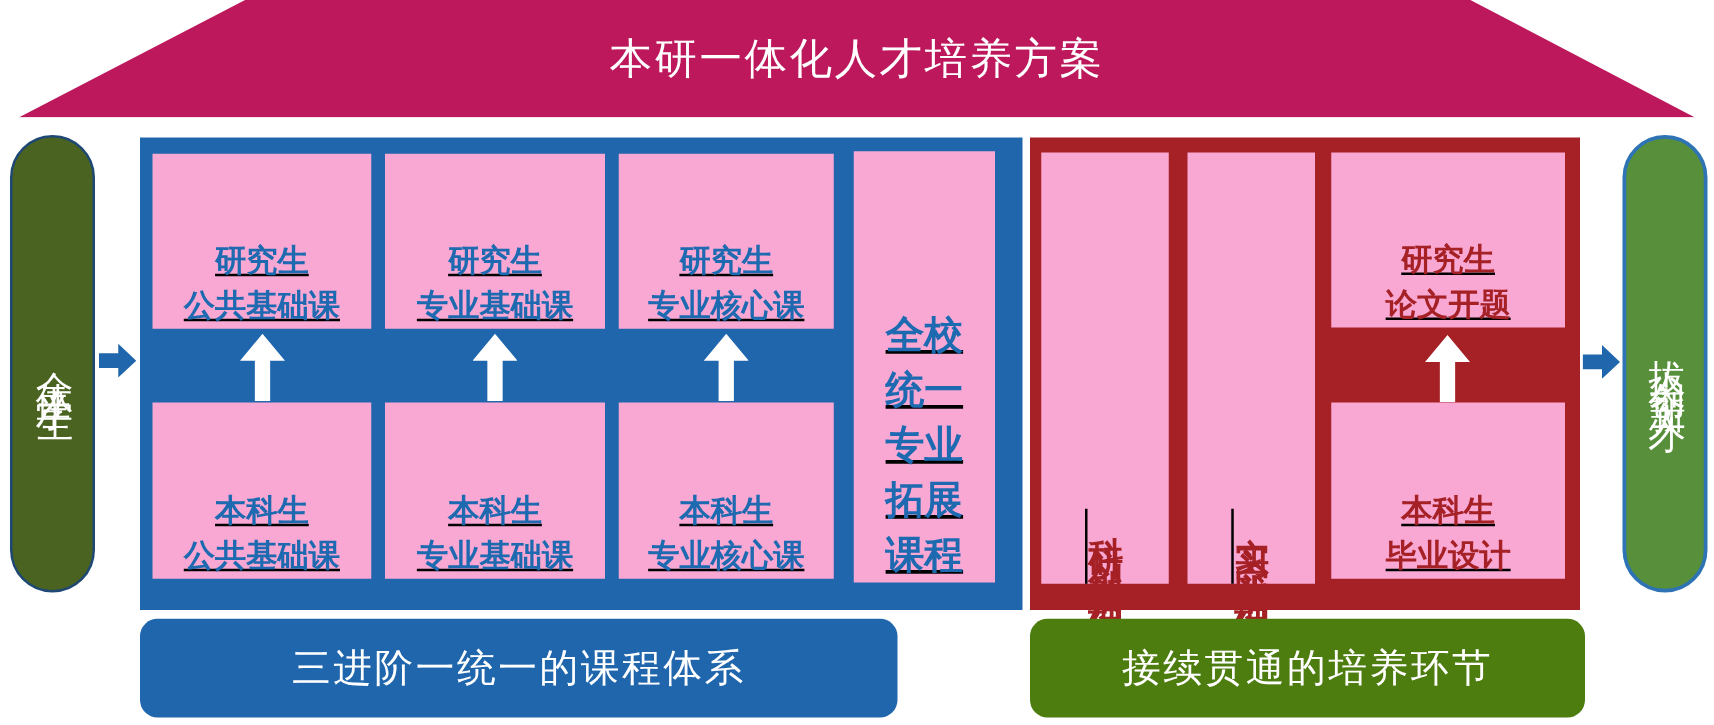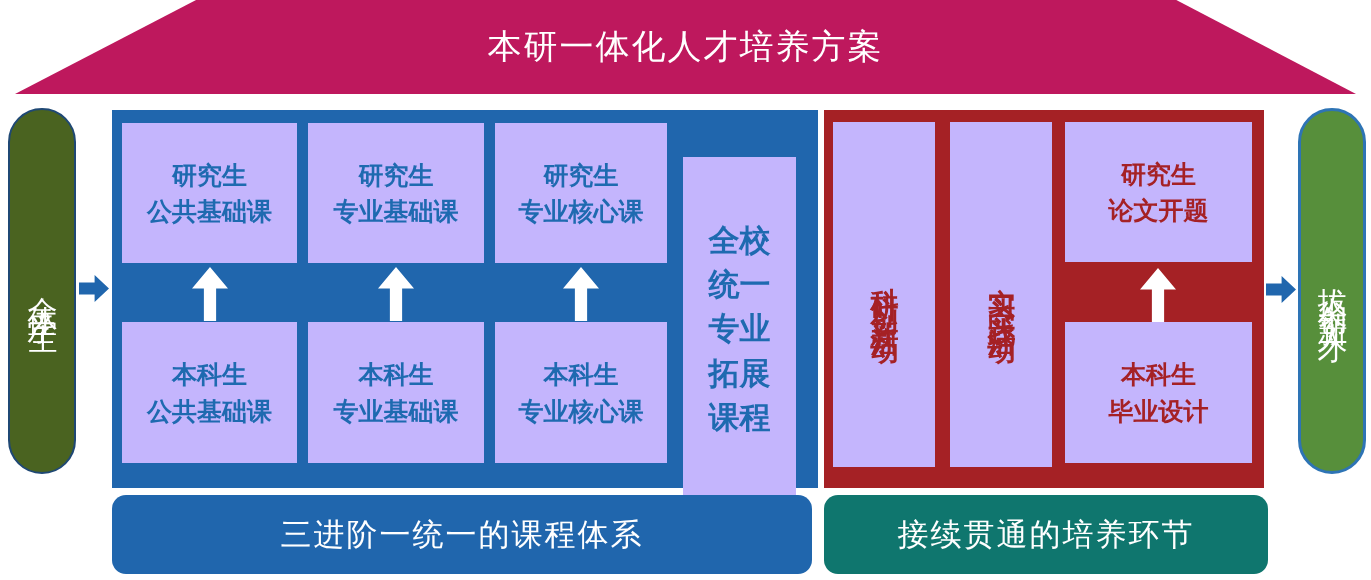--- a/index.html
+++ b/index.html
@@ -39,39 +39,40 @@
     position: absolute; width: 30px; height: 27px; background: #2066ad;
     clip-path: polygon(0% 28%, 52% 28%, 52% 0%, 100% 50%, 52% 100%, 52% 72%, 0% 72%);
   }
   .flow-arrow-left  { left: 79px;  top: 275px; }
   .flow-arrow-right { left: 1266px; top: 276px; }
   
   .panel { position: absolute; top: 110px; height: 378px; }
   .panel-blue { left: 112px; width: 706px; background: #2066ad; }
   .panel-red  { left: 824px; width: 440px; background: #a52125; }
   .wbox {
-    position: absolute; background: #c4b5fd;
-    display: flex; align-items: center; justify-content: center;
+    position: absolute; background: #f9a8d4;
+    display: flex; align-items: flex-end; justify-content: center;
     text-align: center;
+    text-decoration: underline;
   }
   .course-text {
     color: #1e6ab0; font-size: 25px; font-weight: bold;
     line-height: 1.45; white-space: pre-line;
   }
   .red-text {
     color: #a52125; font-size: 25px; font-weight: bold;
     line-height: 1.45; white-space: pre-line;
   }
   
   .b-top    { top: 13px;  height: 140px; }
   .b-bottom { top: 212px; height: 141px; }
   .col1 { left: 10px;  width: 175px; }
   .col2 { left: 196px; width: 176px; }
   .col3 { left: 383px; width: 172px; }
-  .ext-box { left: 571px; top: 11px; width: 113px; height: 345px; margin-top: 36px; }
+  .ext-box { left: 571px; top: 11px; width: 113px; height: 345px; }
   .ext-text {
     color: #1e6ab0; font-size: 31px; font-weight: bold; line-height: 1.42;
     width: 2.05em; word-break: break-all; text-align: center;
   }
   
   .up-arrow {
     position: absolute; width: 36px; height: 54px; background: #ffffff;
     clip-path: polygon(50% 0%, 100% 40%, 67% 40%, 67% 100%, 33% 100%, 33% 40%, 0% 40%);
   }
   .ua1 { left: 80px;  top: 157px; }
@@ -87,22 +88,22 @@
     color: #a52125; font-size: 28px; font-weight: bold; letter-spacing: 10px;
   }
   .h-box { left: 241px; width: 187px; }
   .h-top    { top: 12px;  height: 140px; }
   .h-bottom { top: 212px; height: 141px; }
   
   .caption-bar {
     position: absolute; top: 495px; height: 79px; border-radius: 14px;
     display: flex; align-items: center; justify-content: center;
   }
-  .caption-blue { left: 112px; width: 700px; background: #2066ad; }
-  .caption-red  { left: 824px; width: 444px; background: #0f766e; }
+  .caption-blue { left: 112px; width: 606px; background: #2066ad; }
+  .caption-red  { left: 824px; width: 444px; background: #4d7c0f; }
   .caption-text { color: #ffffff; font-size: 31px; font-weight: 500; letter-spacing: 2px; }
 </style>
 </head>
 <body>
 
 <div class="stage">
 
   <div class="roof">
     <div class="roof-title">本研一体化人才培养方案</div>
   </div>

